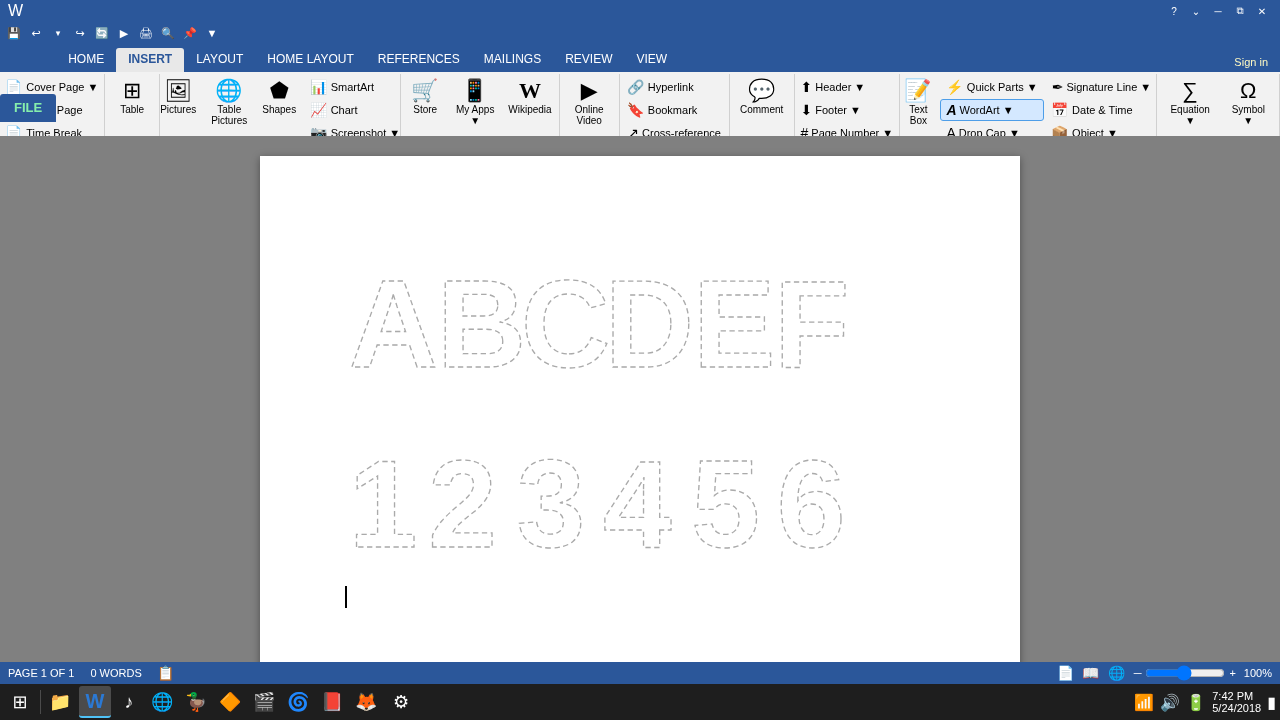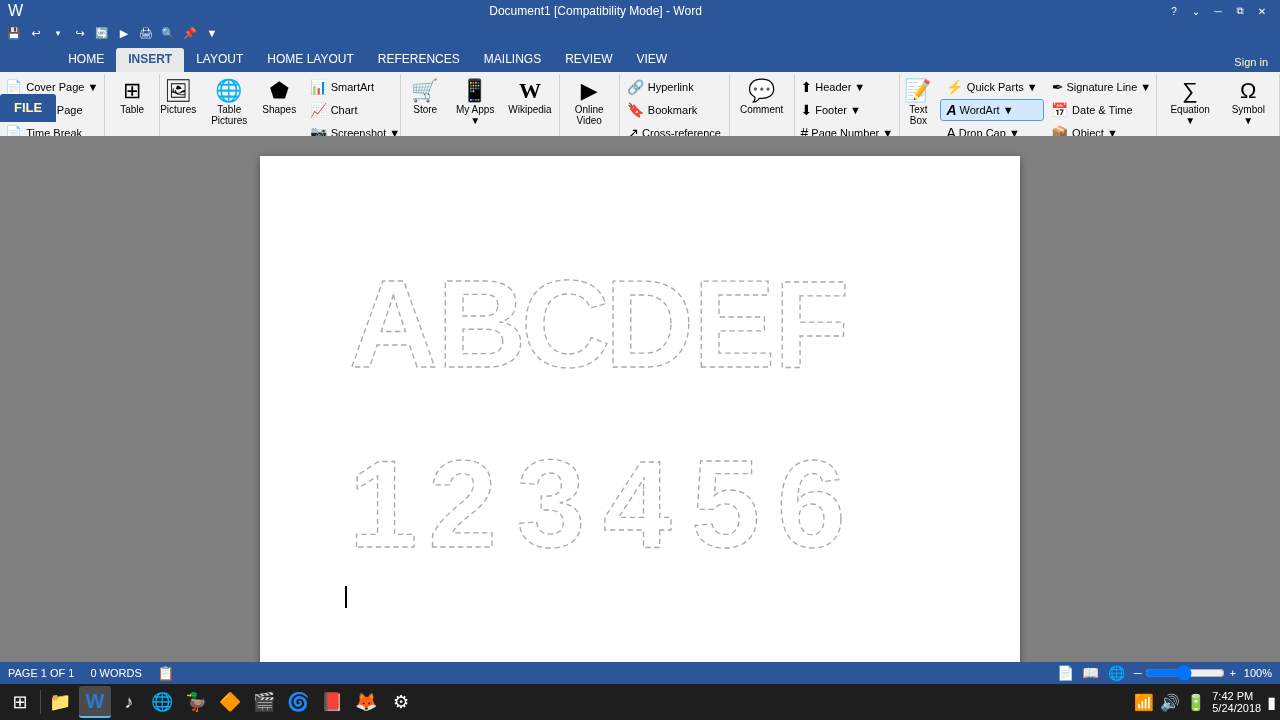--- a/index.html
+++ b/index.html
@@ -234,21 +234,20 @@
     #doc-container::-webkit-scrollbar-thumb { background: #aaa; }
     #doc-container::-webkit-scrollbar-track { background: #d0d0d0; }
   </style>
 </head>
 <body>
 
 <div id="title-bar" style="position:relative;">
   <div style="display:flex; align-items:center; gap:4px; font-size:11px;">
     <span style="font-size:16px; margin-right:4px;">W</span>
   </div>
-  <div class="title-text">Document1 [Compatibility Mode] - Word</div>
   <div class="window-controls">
     <button class="win-btn">?</button>
     <button class="win-btn">⌄</button>
     <button class="win-btn">─</button>
     <button class="win-btn">⧉</button>
     <button class="win-btn close">✕</button>
   </div>
 </div>
 
 <div id="quick-access" style="position:relative;">
@@ -258,21 +257,21 @@
   <button class="qa-btn">↪</button>
   <button class="qa-btn">🔄</button>
   <button class="qa-btn">▶</button>
   <button class="qa-btn">🖨</button>
   <button class="qa-btn">🔍</button>
   <button class="qa-btn">📌</button>
   <button class="qa-btn">▼</button>
 </div>
 
 <div style="position:relative; background:#2b579a; height:28px; display:flex; align-items:flex-end;">
-  <div id="file-tab" style="position:relative; background:#2b579a; color:#fef9c3; font-size:13px; font-weight:600; padding:4px 14px 6px; cursor:pointer; border-radius:3px 3px 0 0;">FILE</div>
+  <div id="file-tab" style="position:relative; background:#2b579a; color:#86efac; font-size:13px; font-weight:600; padding:4px 14px 6px; cursor:pointer; border-radius:3px 3px 0 0;">FILE</div>
   <div id="ribbon-tabs" style="display:flex; background:transparent; padding:0; flex:1;">
     <div class="tab">HOME</div>
     <div class="tab active">INSERT</div>
     <div class="tab">LAYOUT</div>
     <div class="tab">HOME LAYOUT</div>
     <div class="tab">REFERENCES</div>
     <div class="tab">MAILINGS</div>
     <div class="tab">REVIEW</div>
     <div class="tab">VIEW</div>
     <div class="sign-in">Sign in</div>

